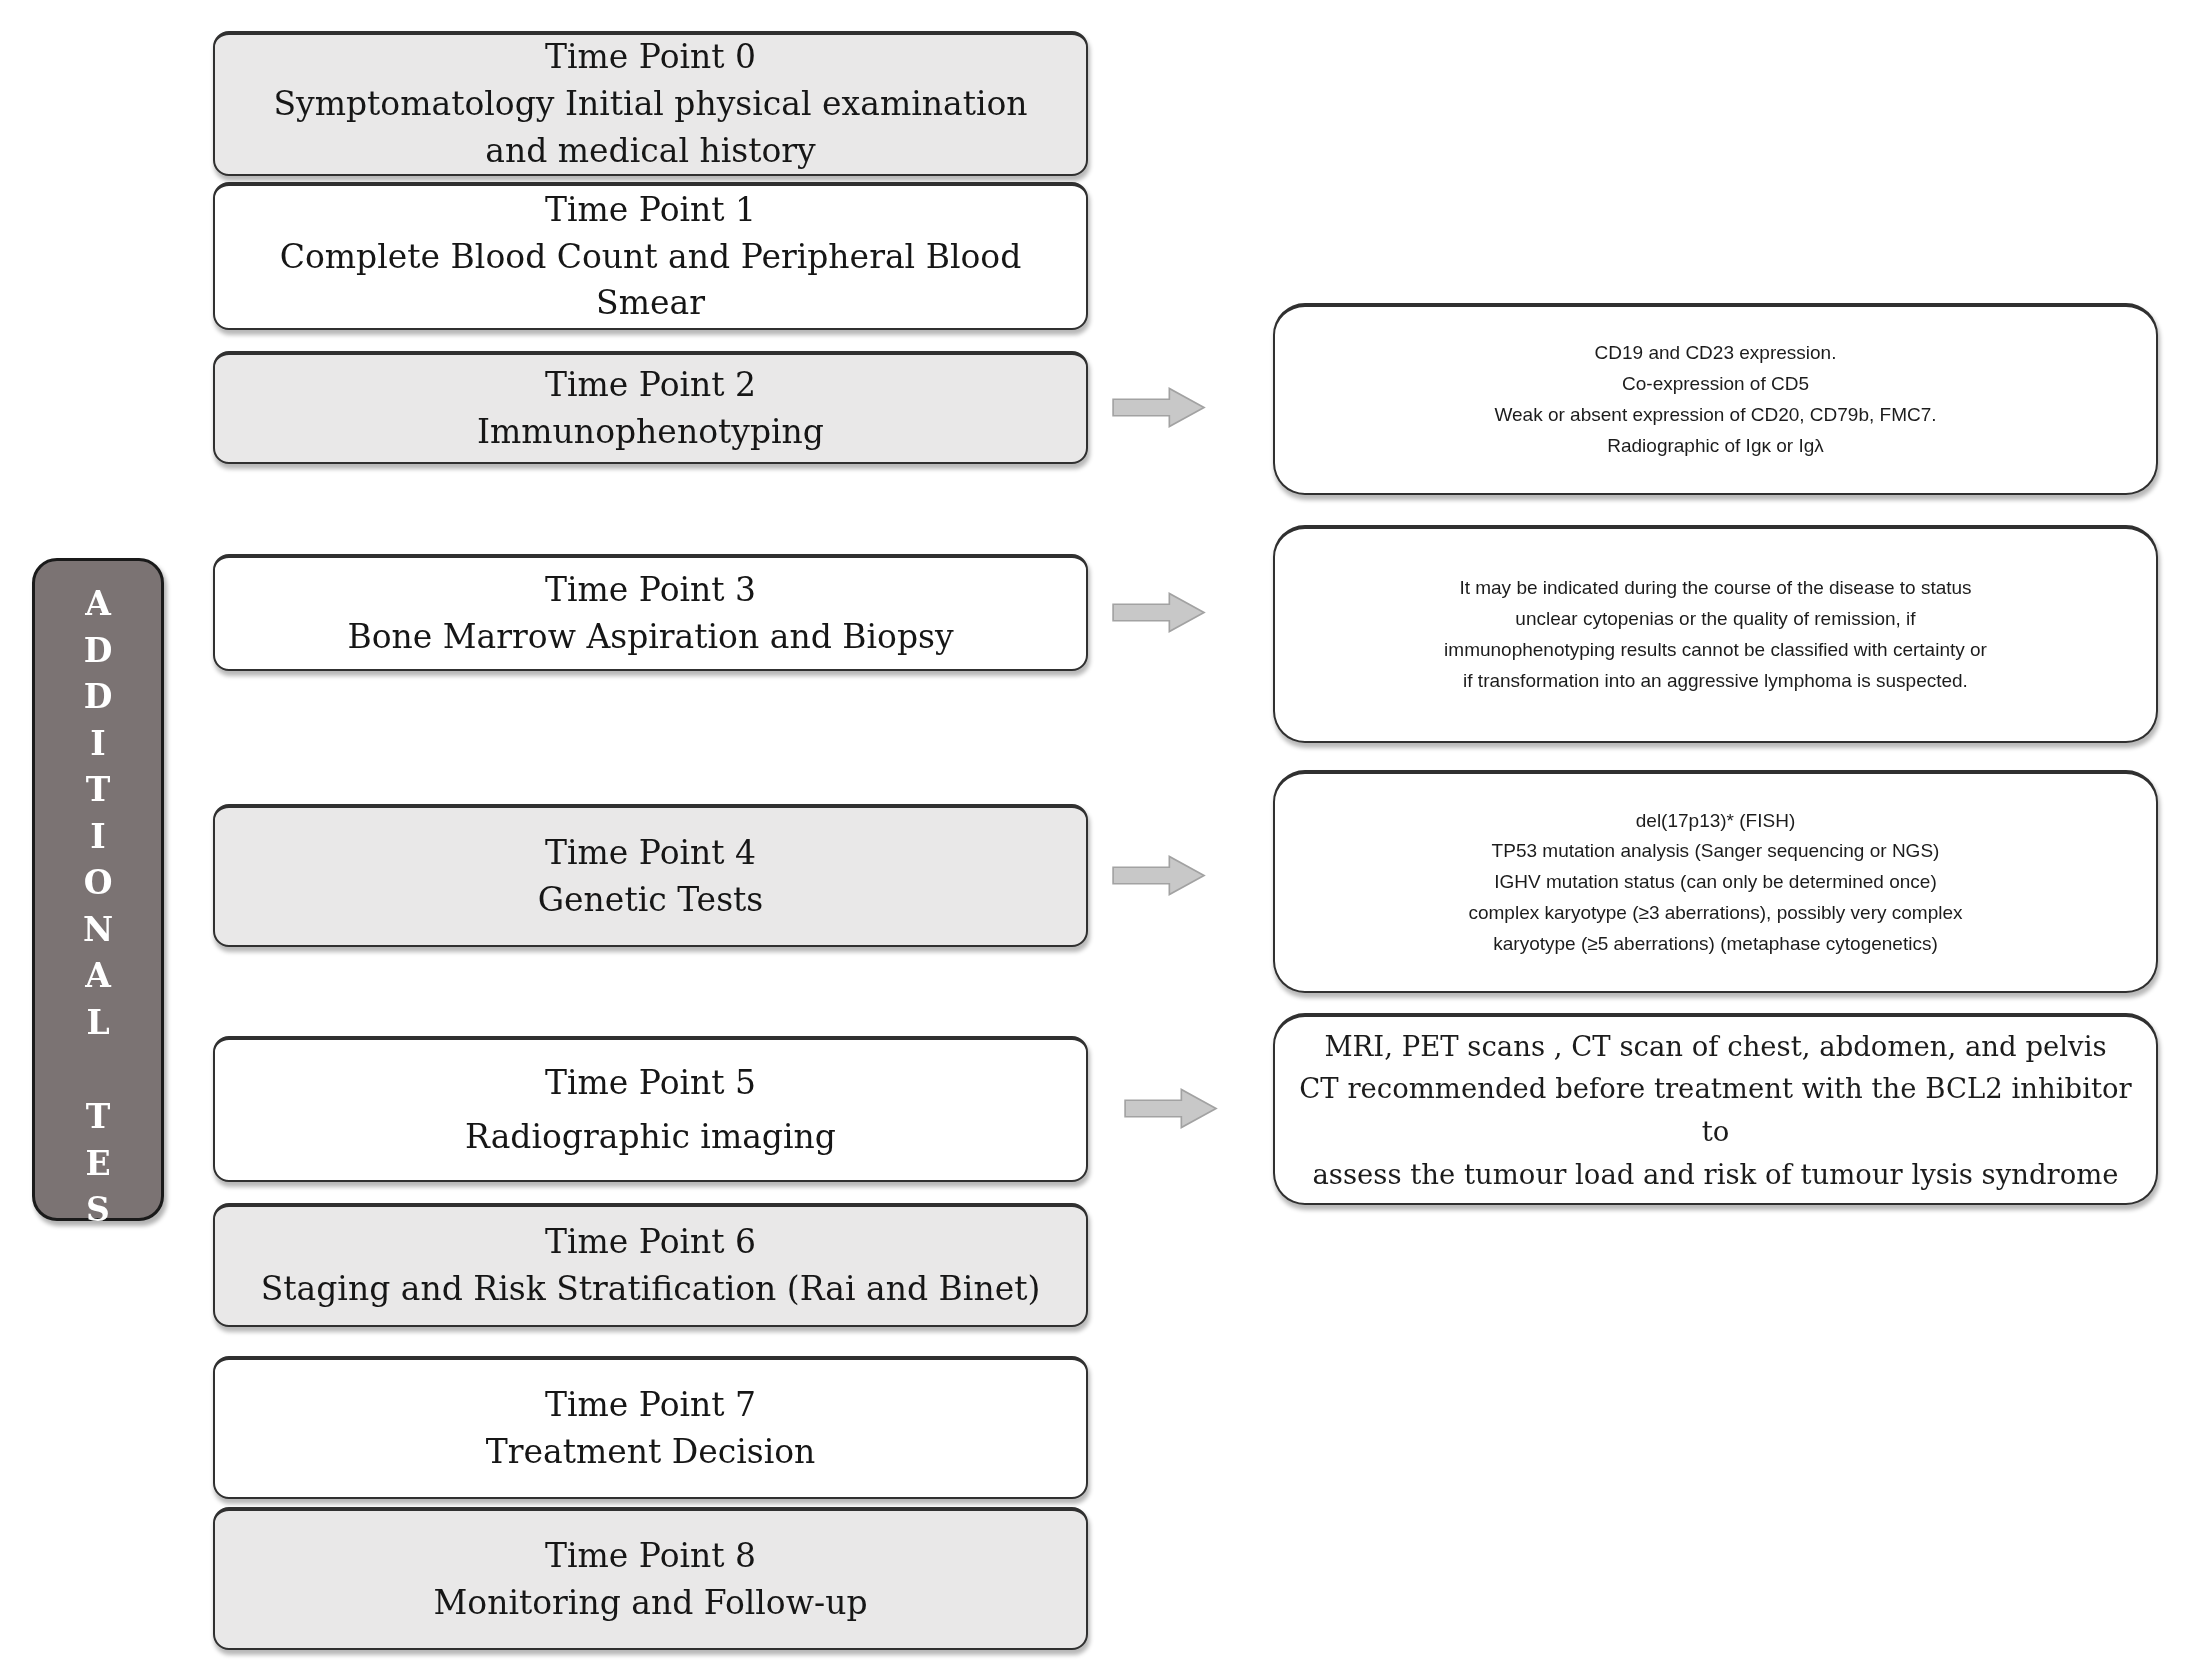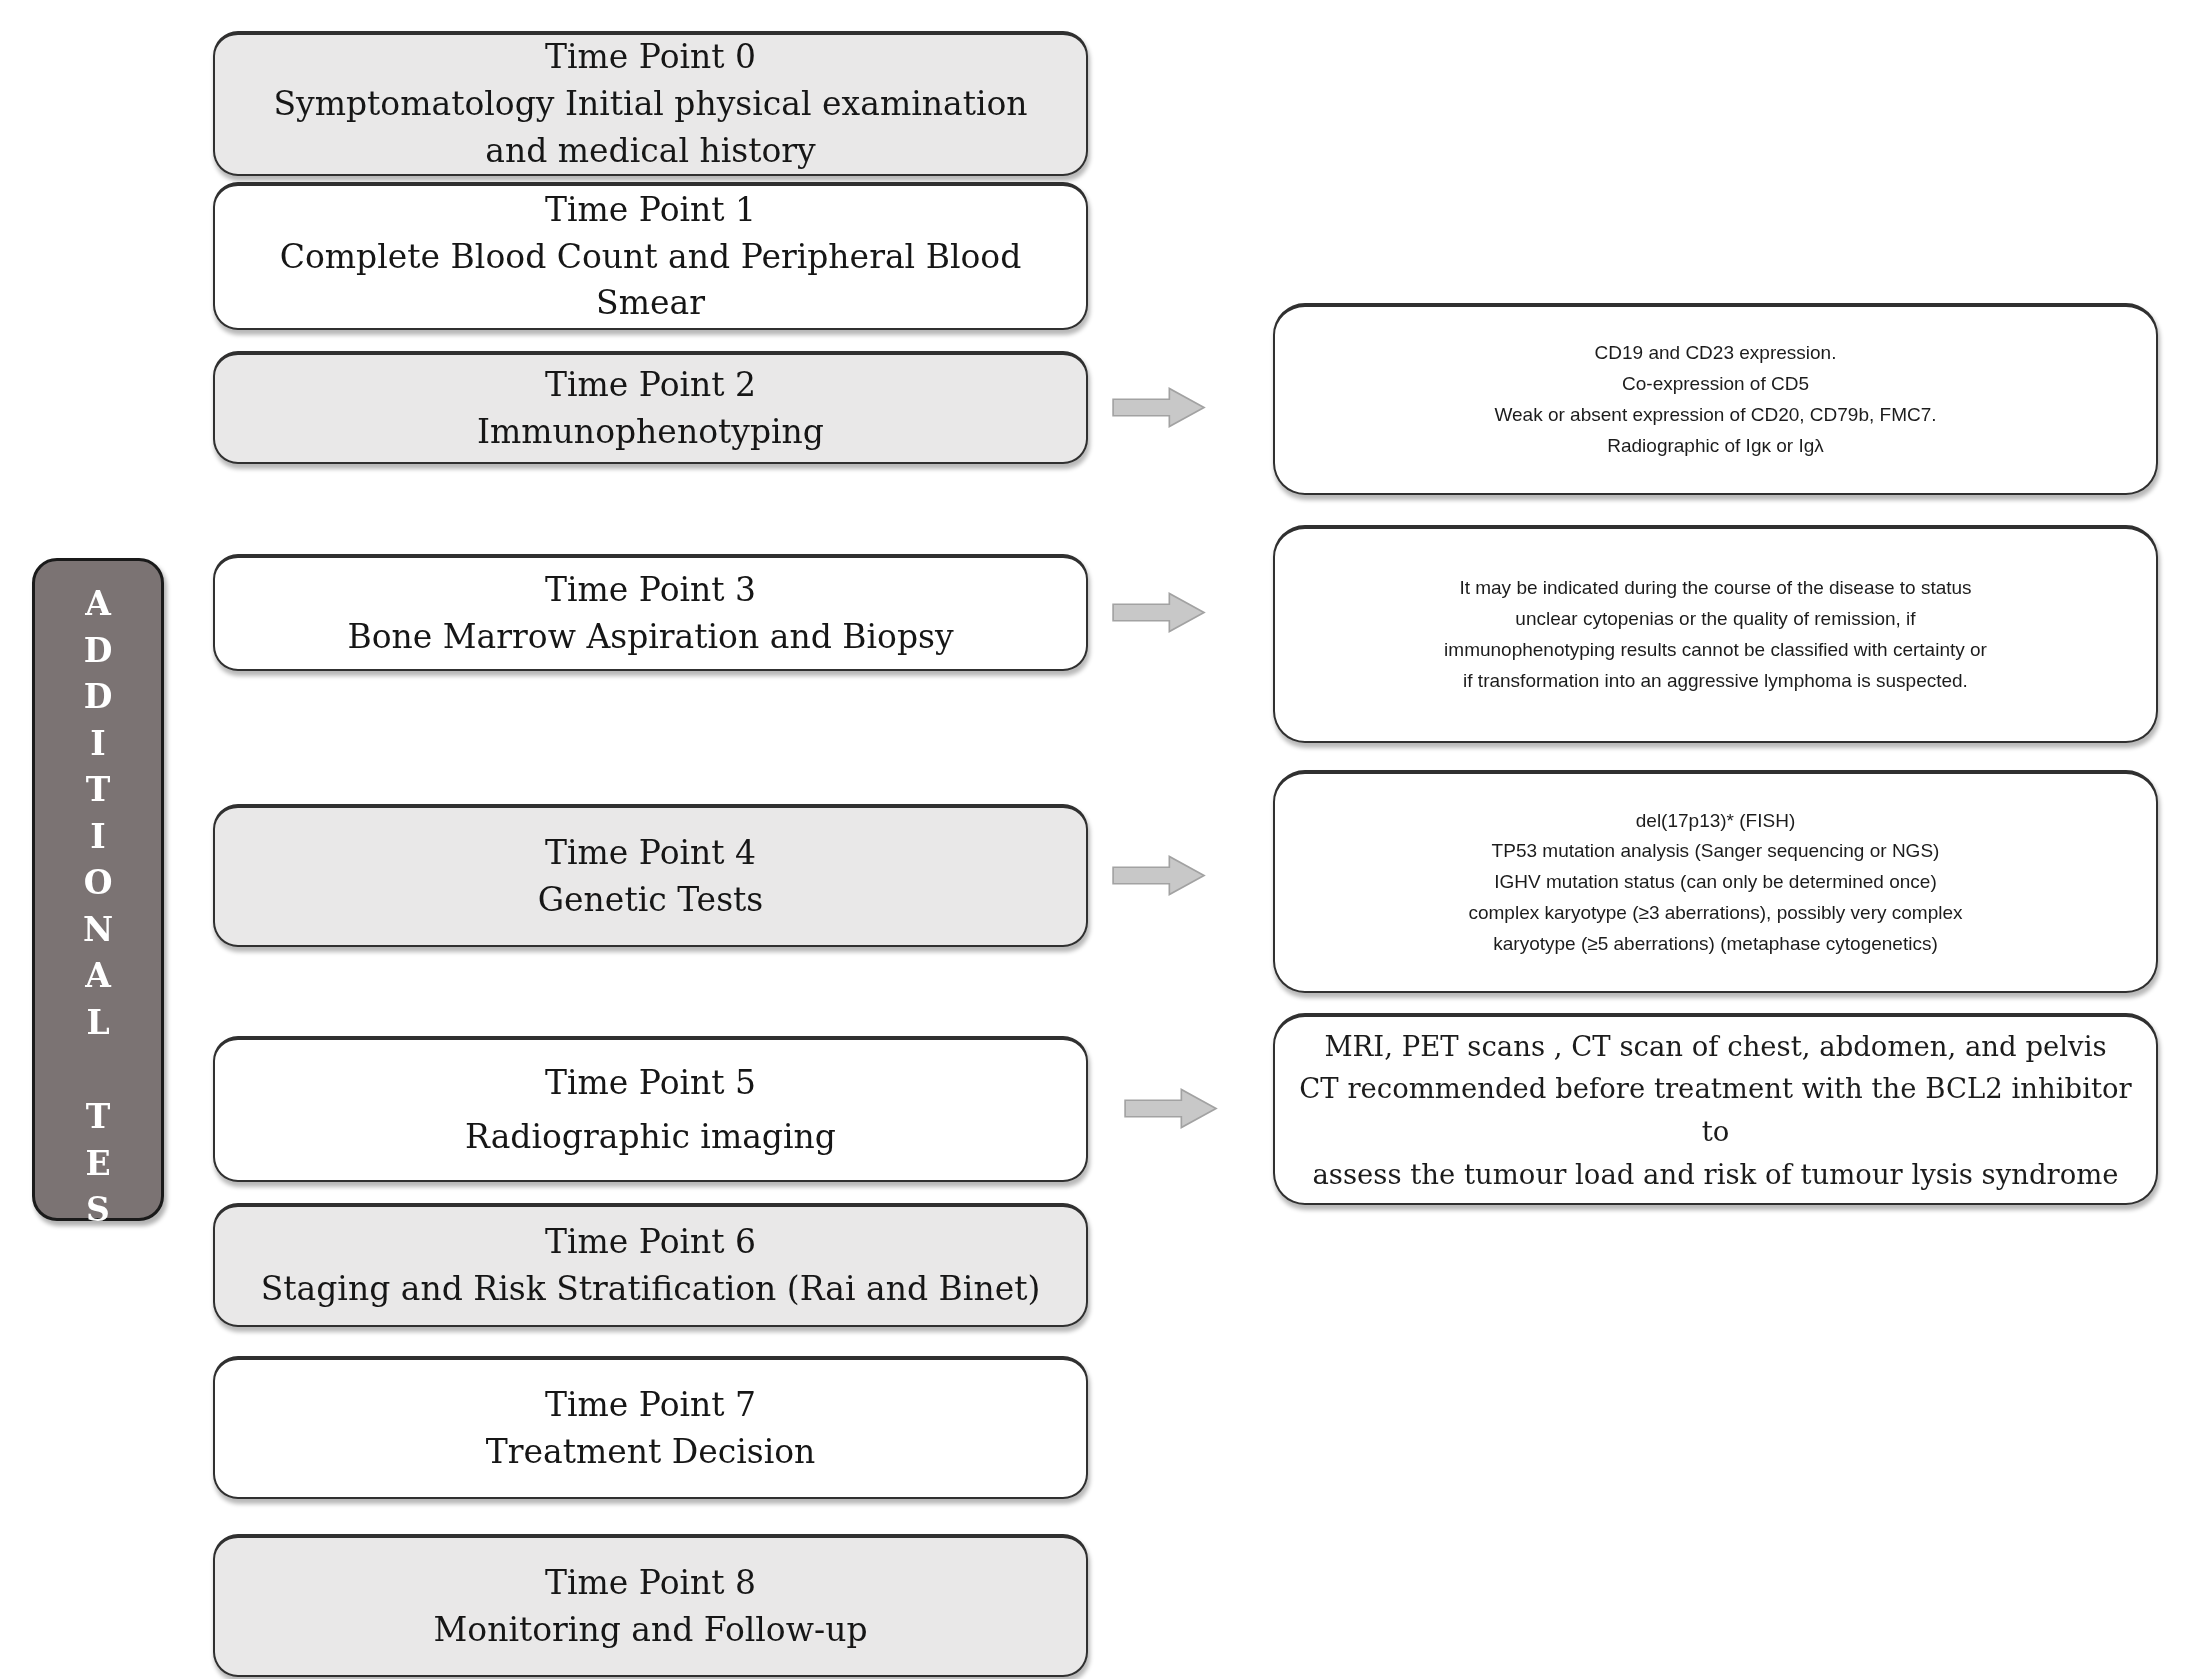--- a/index.html
+++ b/index.html
@@ -21,21 +21,21 @@
     color:var(--text);
     overflow:hidden;
   }
   
   .tp-box{
     position:absolute;
     left:213px;width:875px;
     box-sizing:border-box;
     border:2.5px solid var(--box-border);
     border-top-width:4.2px;
-    border-radius:25px;
+    border-radius:16px;
     box-shadow:1.7px 4.2px 4.2px rgba(0,0,0,0.28);
     display:flex;flex-direction:column;
     align-items:center;justify-content:center;
     text-align:center;
     padding:4px 35px;
     font-size:33px;line-height:1.42;
   }
   .tp-box.shaded{background:var(--box-shaded);}
   .tp-box.plain{background:var(--box-plain);}
   .tp-title,.tp-desc{width:100%;}
@@ -131,21 +131,21 @@
   <div class="tp-box shaded" style="top:1203px;height:124px;justify-content:center;">
     <div class="tp-title">Time Point 6</div>
     <div class="tp-desc">Staging and Risk Stratification (Rai and Binet)</div>
   </div>
 
   <div class="tp-box plain" style="top:1356px;height:143px;">
     <div class="tp-title">Time Point 7</div>
     <div class="tp-desc">Treatment Decision</div>
   </div>
 
-  <div class="tp-box shaded" style="top:1507px;height:143px;margin-top:27px;">
+  <div class="tp-box shaded" style="top:1507px;height:143px;">
     <div class="tp-title">Time Point 8</div>
     <div class="tp-desc">Monitoring and Follow-up</div>
   </div>
 
   <svg class="arrow" style="left:1111px;top:386px;" viewBox="0 0 115 52">
     <polygon points="2,16 70,16 70,3 112,26 70,49 70,36 2,36" fill="var(--arrow-fill)" stroke="var(--arrow-stroke)" stroke-width="2"></polygon>
   </svg>
   <svg class="arrow" style="left:1111px;top:591px;" viewBox="0 0 115 52">
     <polygon points="2,16 70,16 70,3 112,26 70,49 70,36 2,36" fill="var(--arrow-fill)" stroke="var(--arrow-stroke)" stroke-width="2"></polygon>
   </svg>

